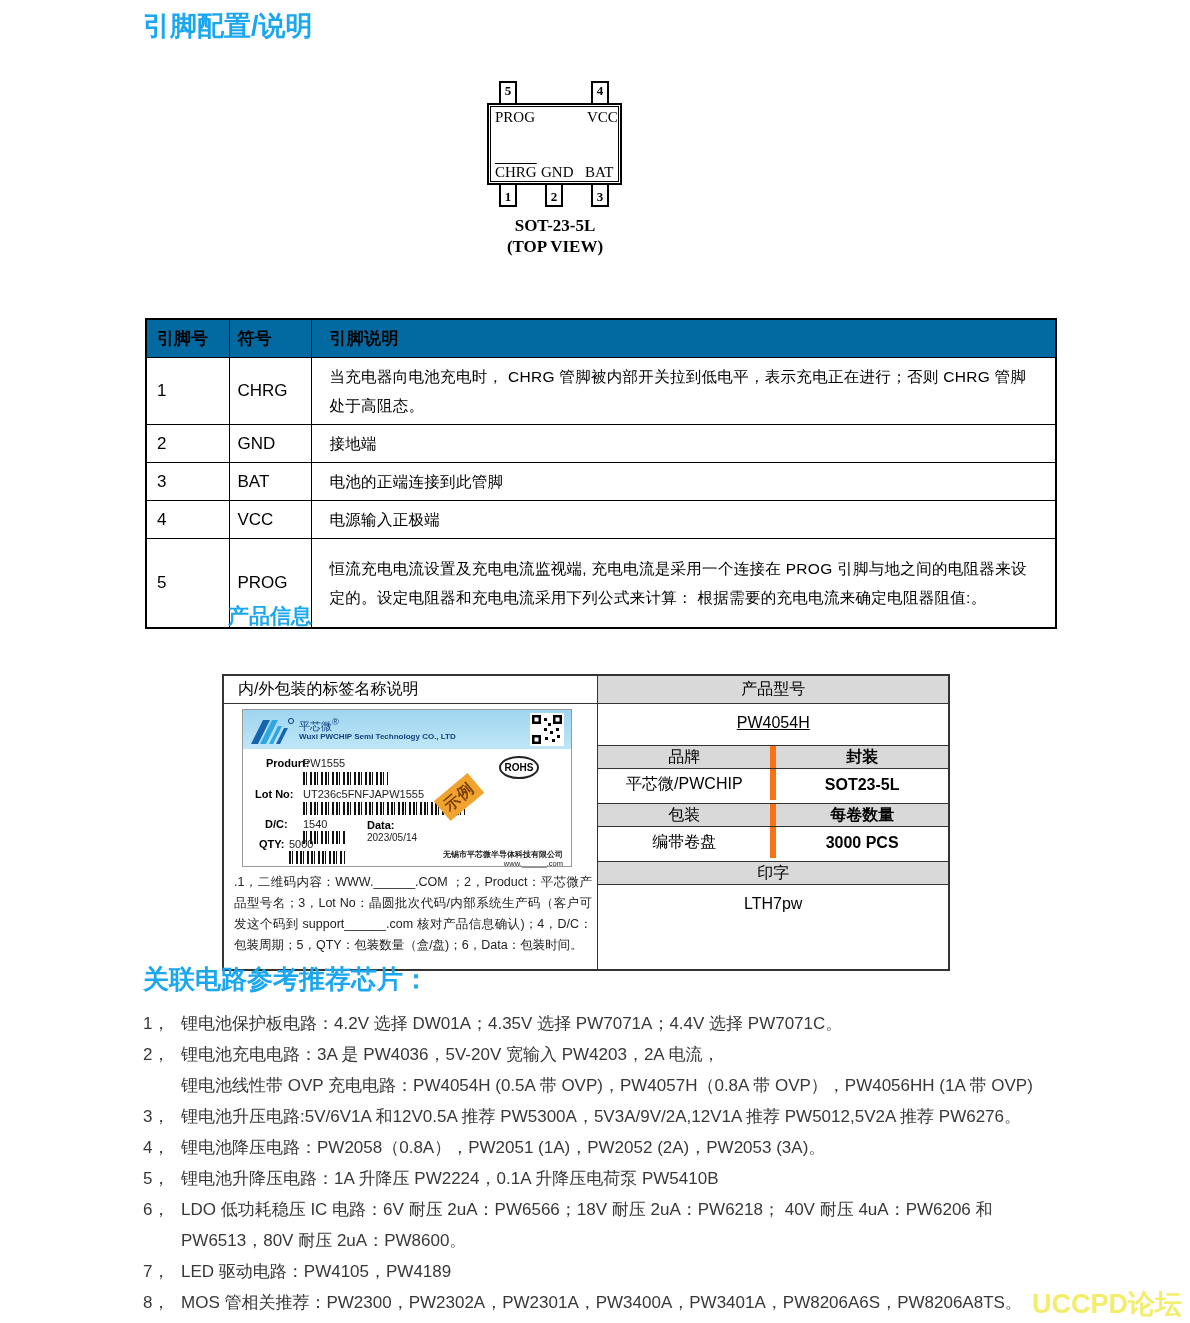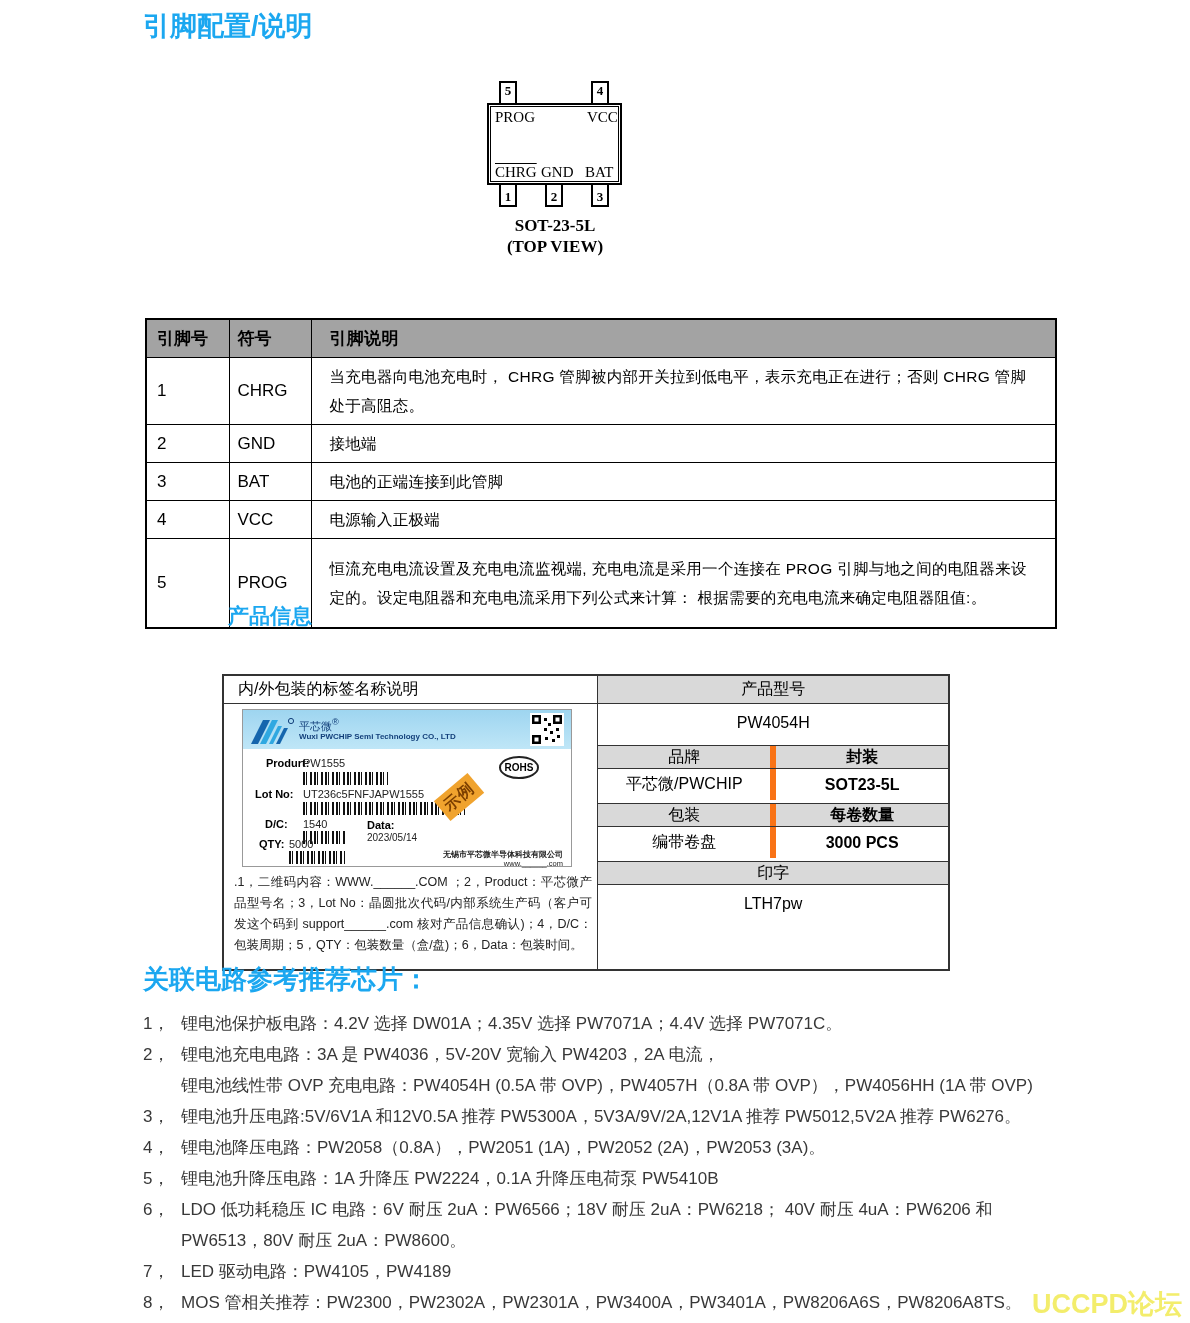--- a/index.html
+++ b/index.html
@@ -22,37 +22,37 @@
   #pin1 { left:44px; top:103px; align-items:flex-end; } #pin2 { left:90px; top:103px; align-items:flex-end; } #pin3 { left:136px; top:103px; align-items:flex-end; }
   .chip-label { position:absolute; z-index:3; font-size:15px; }
   #lbl-prog { left:40px; top:29px; } #lbl-vcc { left:132px; top:29px; }
   #lbl-chrg { left:40px; top:84px; text-decoration:overline; } #lbl-gnd { left:86px; top:84px; } #lbl-bat { left:130px; top:84px; }
   .pkg-caption { position:absolute; left:0; width:200px; text-align:center; font-weight:bold; font-size:17px; }
   #pkg-name { top:136px; } #pkg-view { top:157px; }
 
   
   .pin-table { position:absolute; left:145px; top:318px; width:912px; border-collapse:collapse; }
   .pin-table td { border:1px solid #000; vertical-align:middle; }
-  .pin-table tr.hdr td { background:#a3a3a3; font-weight:bold; font-size:17px; height:33px; }
+  .pin-table tr.hdr td { background:#0369a1; font-weight:bold; font-size:17px; height:33px; }
   .pin-table .c1 { width:83px; padding-left:10px; font-size:17px; }
   .pin-table .c2 { width:82px; padding-left:8px; font-size:17px; }
   .pin-table .c3 { padding:4px 18px; font-size:15.5px; line-height:29px; letter-spacing:.3px; }
   .pin-table { border:2px solid #000; }
 
   
   .product-section { position:absolute; left:222px; top:674px; width:728px; height:297px; border:2px solid #333; display:flex; }
   .left-panel { width:376px; border-right:1px solid #333; position:relative; }
   .left-hdr { height:28px; border-bottom:1px solid #333; display:flex; align-items:center; padding-left:14px; font-size:16px; }
   .right-panel { width:351px; display:flex; flex-direction:column; font-size:16px; }
   .spec-hdr { background:#D9D9D9; display:flex; align-items:center; justify-content:center; border-bottom:1px solid #333; }
   .spec-val { display:flex; align-items:center; justify-content:center; }
   .spec-split { display:flex; }
   .spec-split > div { flex:1; display:flex; align-items:center; justify-content:center; }
   .spec-split > div + div { border-left:6px solid #f97316;font-weight:bold; }
-  .h28{height:28px;} .h38{height:38px;} .h24{height:24px; background:#D9D9D9; border-top:1px solid #333; border-bottom:1px solid #333;} .h31{height:31px;} .gap{height:3px;}
+  .h28{height:28px;} .h38{height:38px;text-decoration:underline;} .h24{height:24px; background:#D9D9D9; border-top:1px solid #333; border-bottom:1px solid #333;} .h31{height:31px;} .gap{height:3px;}
   .marking-val { flex:1; justify-content:center; align-items:flex-start; display:flex; padding-top:10px; }
 
   
   .pack-label { position:absolute; left:18px; top:33px; width:330px; height:158px; border:1px solid #999; background:#fff; font-size:11px; }
   .band { position:absolute; left:0; top:0; right:0; height:39px; background:linear-gradient(180deg,#9ed5f0,#bfe6f7); }
   .logo { position:absolute; left:8px; top:4px; }
   .co-cn { position:absolute; left:56px; top:7px; font-weight:normal; font-size:11px; color:#123f7a; }
   .co-en { position:absolute; left:56px; top:22px; font-weight:bold; font-size:8px; color:#123f7a; }
   .qr { position:absolute; right:7px; top:3px; width:34px; height:33px; background:#fff; }
   .fld { position:absolute; font-weight:bold; font-size:11px; }

